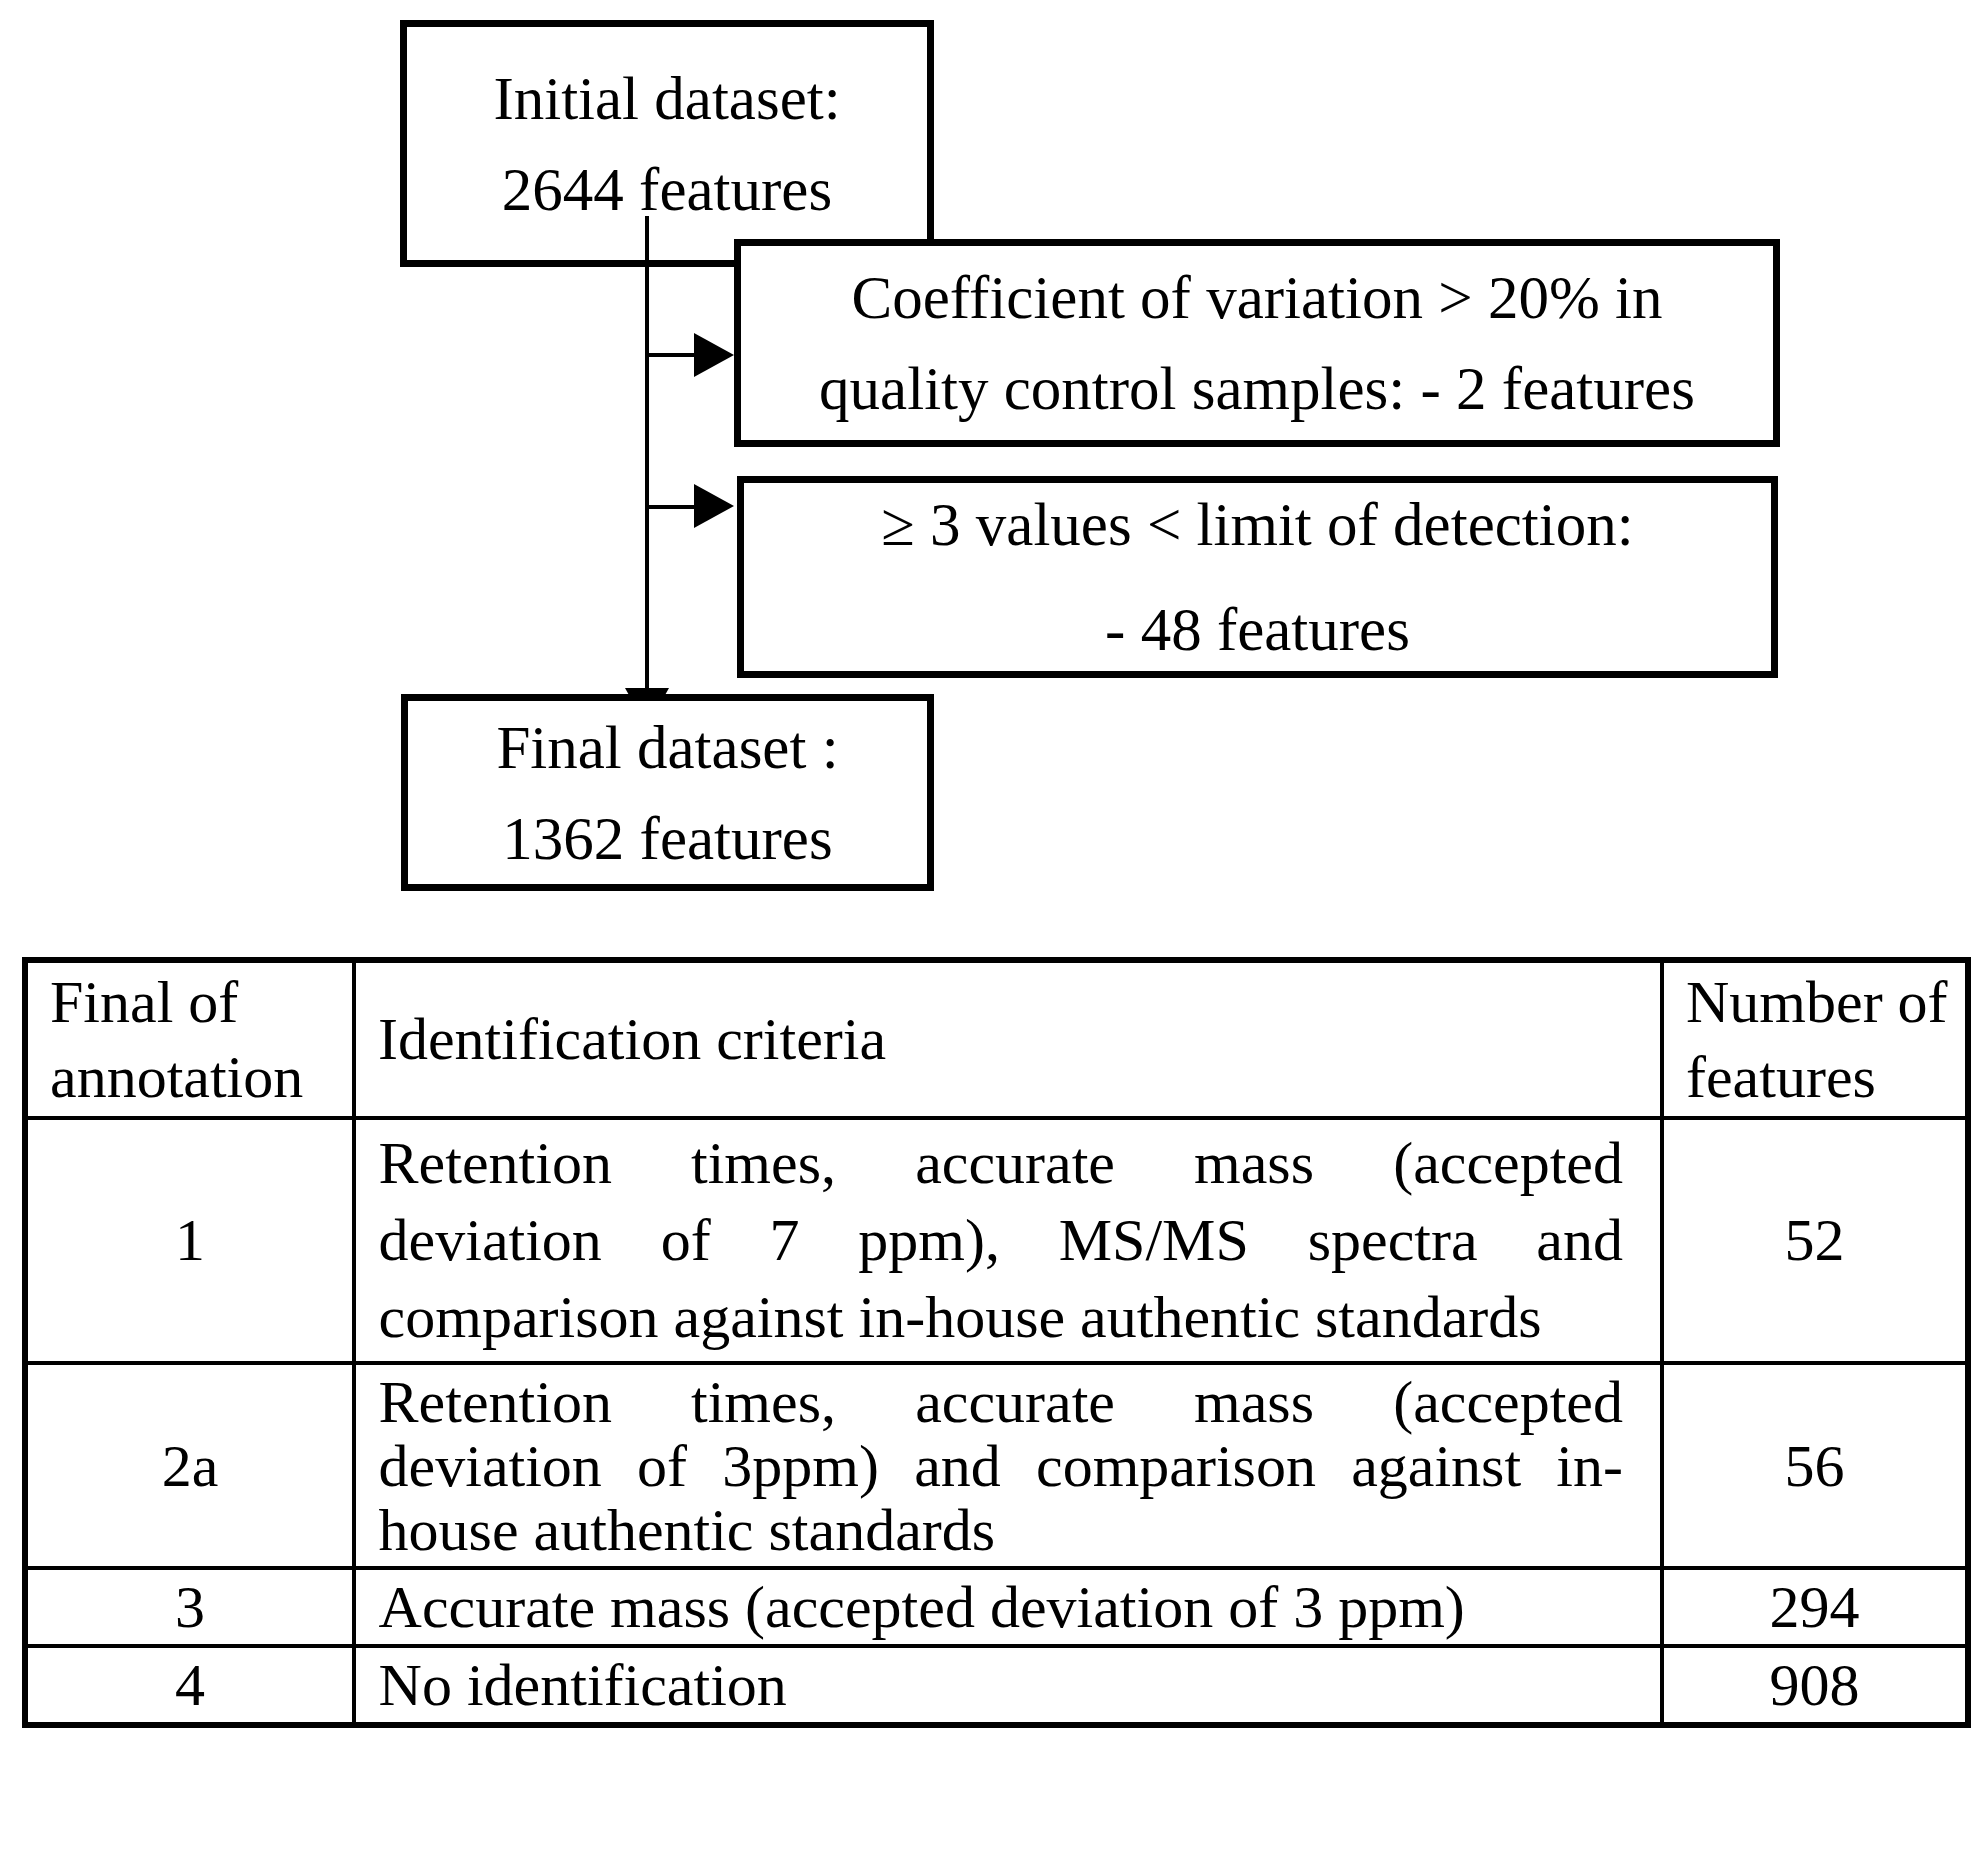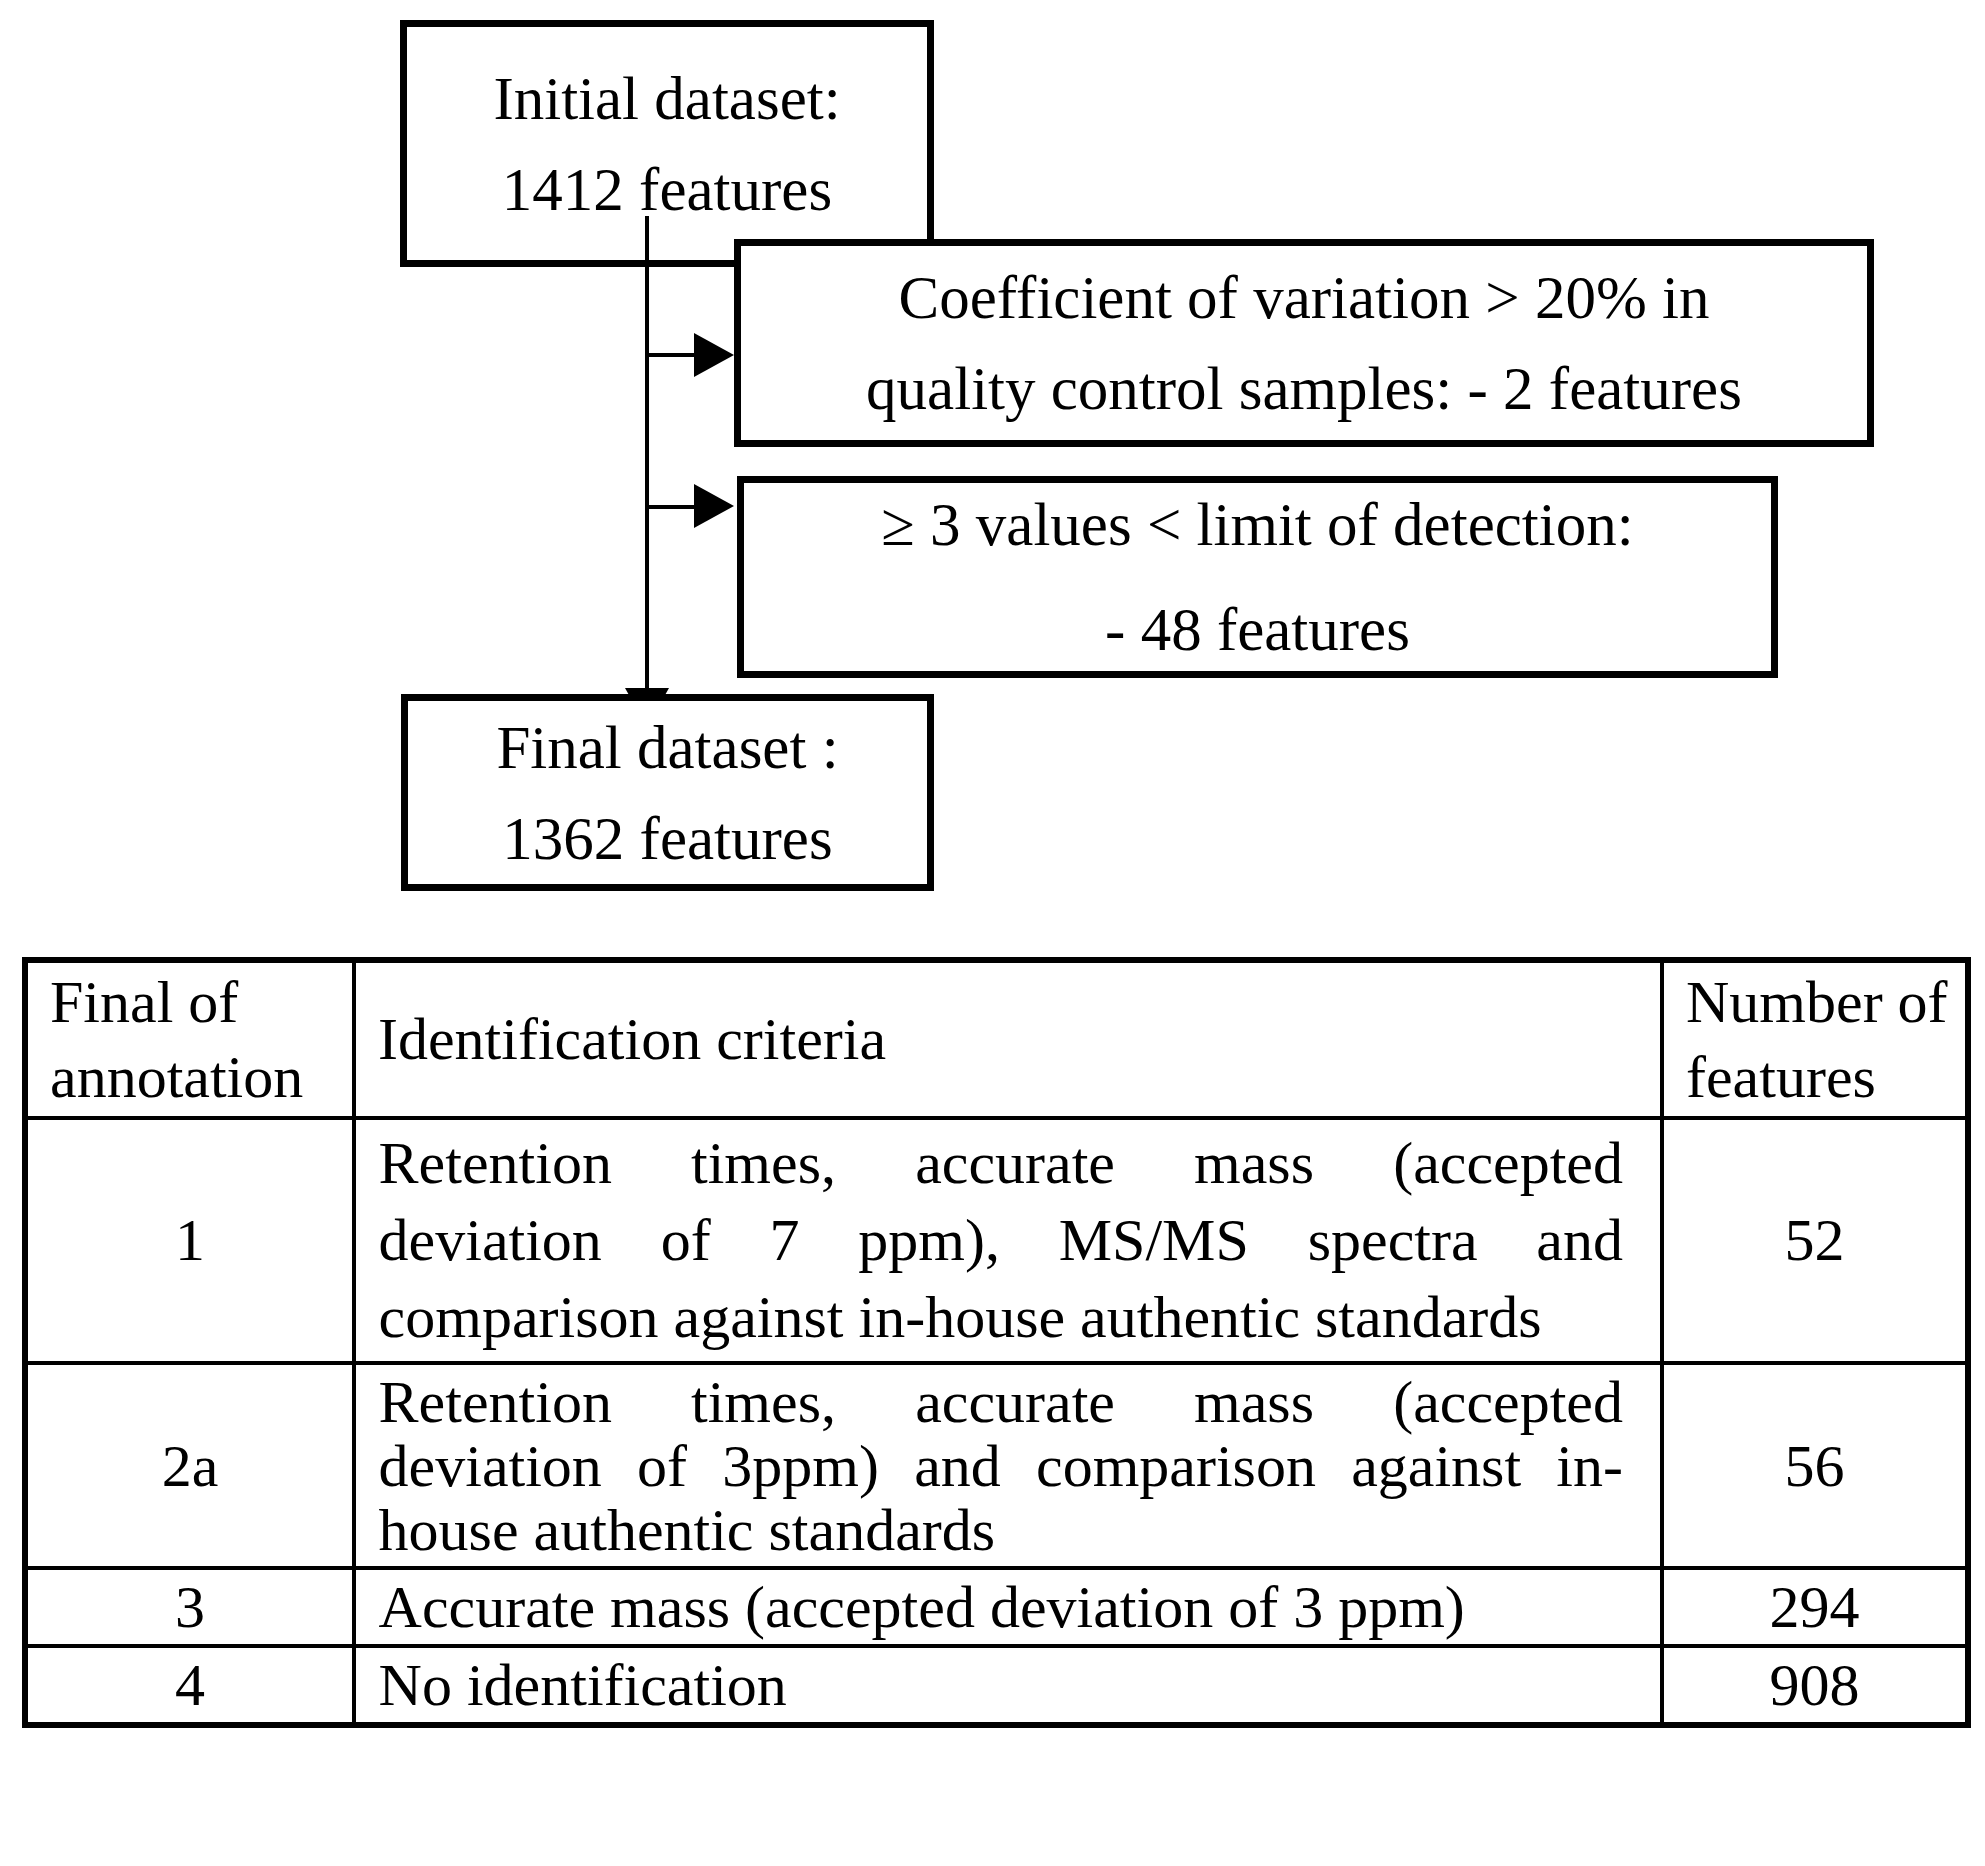--- a/index.html
+++ b/index.html
@@ -27,21 +27,21 @@
     display: flex;
     flex-direction: column;
     justify-content: center;
     align-items: center;
     text-align: center;
     font-size: 61px;
   }
   .fc-box .bline { line-height: 91px; white-space: nowrap; }
 
   #initial-box { left: 400px; top: 20px;  width: 534px;  height: 247px; }
-  #cv-box      { left: 734px; top: 239px; width: 1140px; height: 208px; }
+  #cv-box      { left: 734px; top: 239px; width: 1046px; height: 208px; }
   #lod-box     { left: 737px; top: 476px; width: 1041px; height: 202px; }
   #lod-box .bline { line-height: 105px; }
   #final-box   { left: 401px; top: 694px; width: 533px;  height: 197px; }
 
   .vline {
     position: absolute;
     left: 645px; top: 216px;
     width: 4px; height: 474px;
     background: #000;
   }
@@ -117,21 +117,21 @@
   tr.h-r4   { height: 74px; }
   tr.h-r4 .crit div  { line-height: 64px; }
 </style>
 </head>
 <body>
 
 <div class="flowchart">
 
   <div class="fc-box" id="initial-box">
     <div class="bline">Initial dataset:</div>
-    <div class="bline">1412 features</div>
+    <div class="bline">2644 features</div>
   </div>
 
   <div class="vline"></div>
 
   <div class="hline" id="branch1-line"></div>
   <div class="arr-right" id="branch1-arrow"></div>
 
   <div class="hline" id="branch2-line"></div>
   <div class="arr-right" id="branch2-arrow"></div>
 

